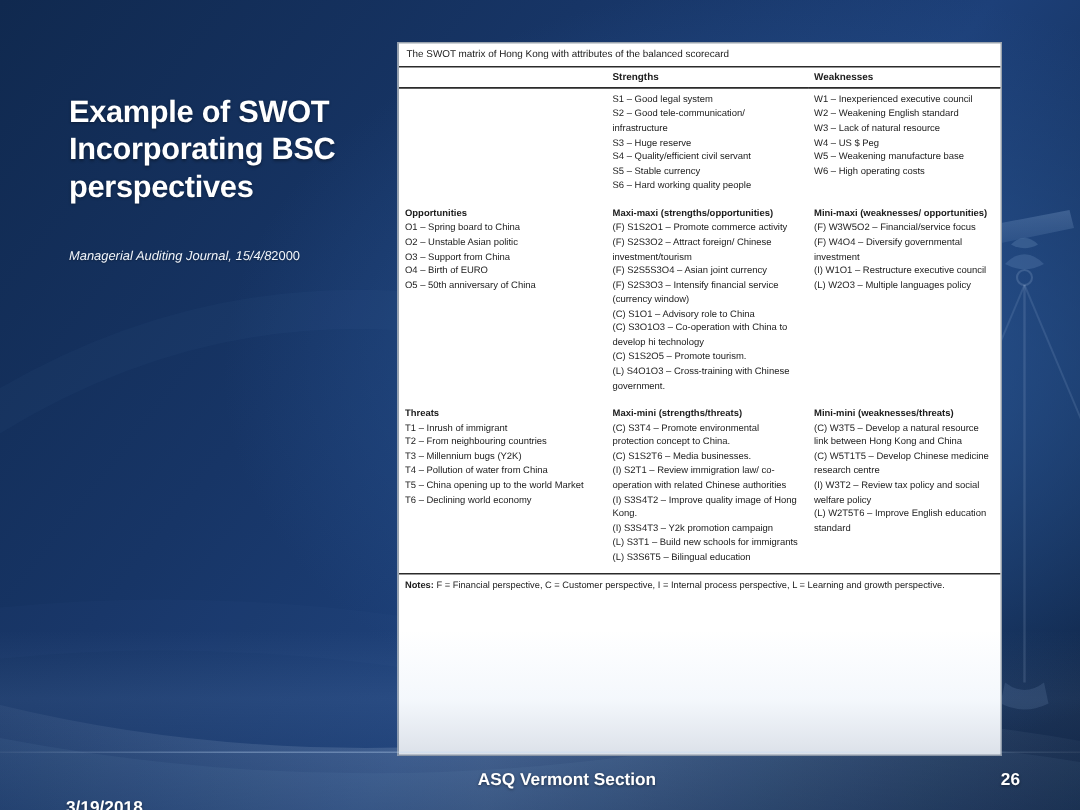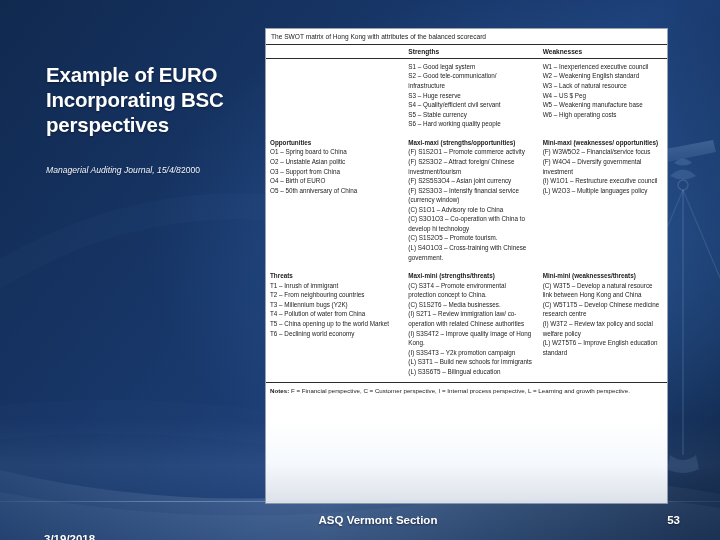--- a/index.html
+++ b/index.html
@@ -178,21 +178,21 @@
         <path d="M-40 300 q210 -150 460 -60" fill="none" stroke="#7ea4d6" stroke-opacity="0.07" stroke-width="26"></path>
         <path d="M-60 430 q250 -40 520 40" fill="none" stroke="#7ea4d6" stroke-opacity="0.05" stroke-width="34"></path>
       </g>
 
       <path d="M0 470 q190 46 400 18 q170 -22 320 6 L720 540 L0 540 Z" fill="url(#gwave)"></path>
       <path d="M0 492 q210 40 420 12 q160 -20 300 4 L720 540 L0 540 Z" fill="#9fc0e8" opacity="0.07"></path>
     </svg>
   </div>
 
   <div class="title-block">
-    <h1 class="slide-title">Example of EURO Incorporating BSC perspectives</h1>
+    <h1 class="slide-title">Example of SWOT Incorporating BSC perspectives</h1>
     <div class="source-block">
       <div class="source-line2"><span></span><span>Managerial Auditing Journal, 15/4/8</span><span class="plain">2000</span></div>
     </div>
   </div>
 
   <div class="figure">
     <div class="fig-caption">The SWOT matrix of Hong Kong with attributes of the balanced scorecard</div>
 
     <table class="swot">
       <colgroup>
@@ -290,16 +290,16 @@
 
     <div class="fig-notes"><b>Notes:</b><span> F = Financial perspective, C = Customer perspective, I = Internal process perspective, L = Learning and growth perspective.</span></div>
   </div>
 
   <div class="bottom-sheen"></div>
   <div class="footer-rule"></div>
 
   <div class="footer">
     <span class="footer-date">3/19/2018</span>
     <span class="footer-center">ASQ Vermont Section</span>
-    <span class="footer-num">53</span>
+    <span class="footer-num">26</span>
   </div>
 
 </div>
 
 </body></html>

